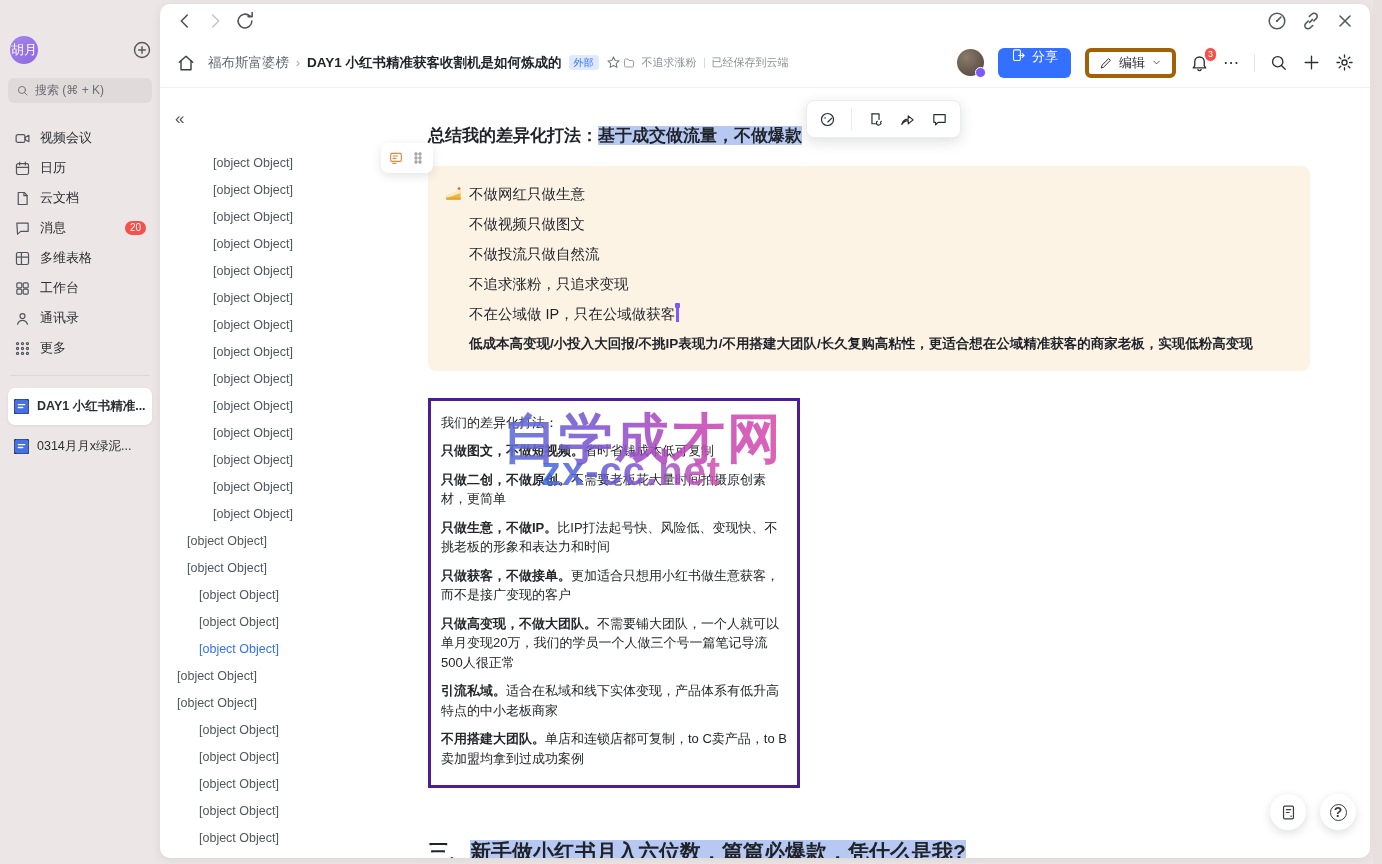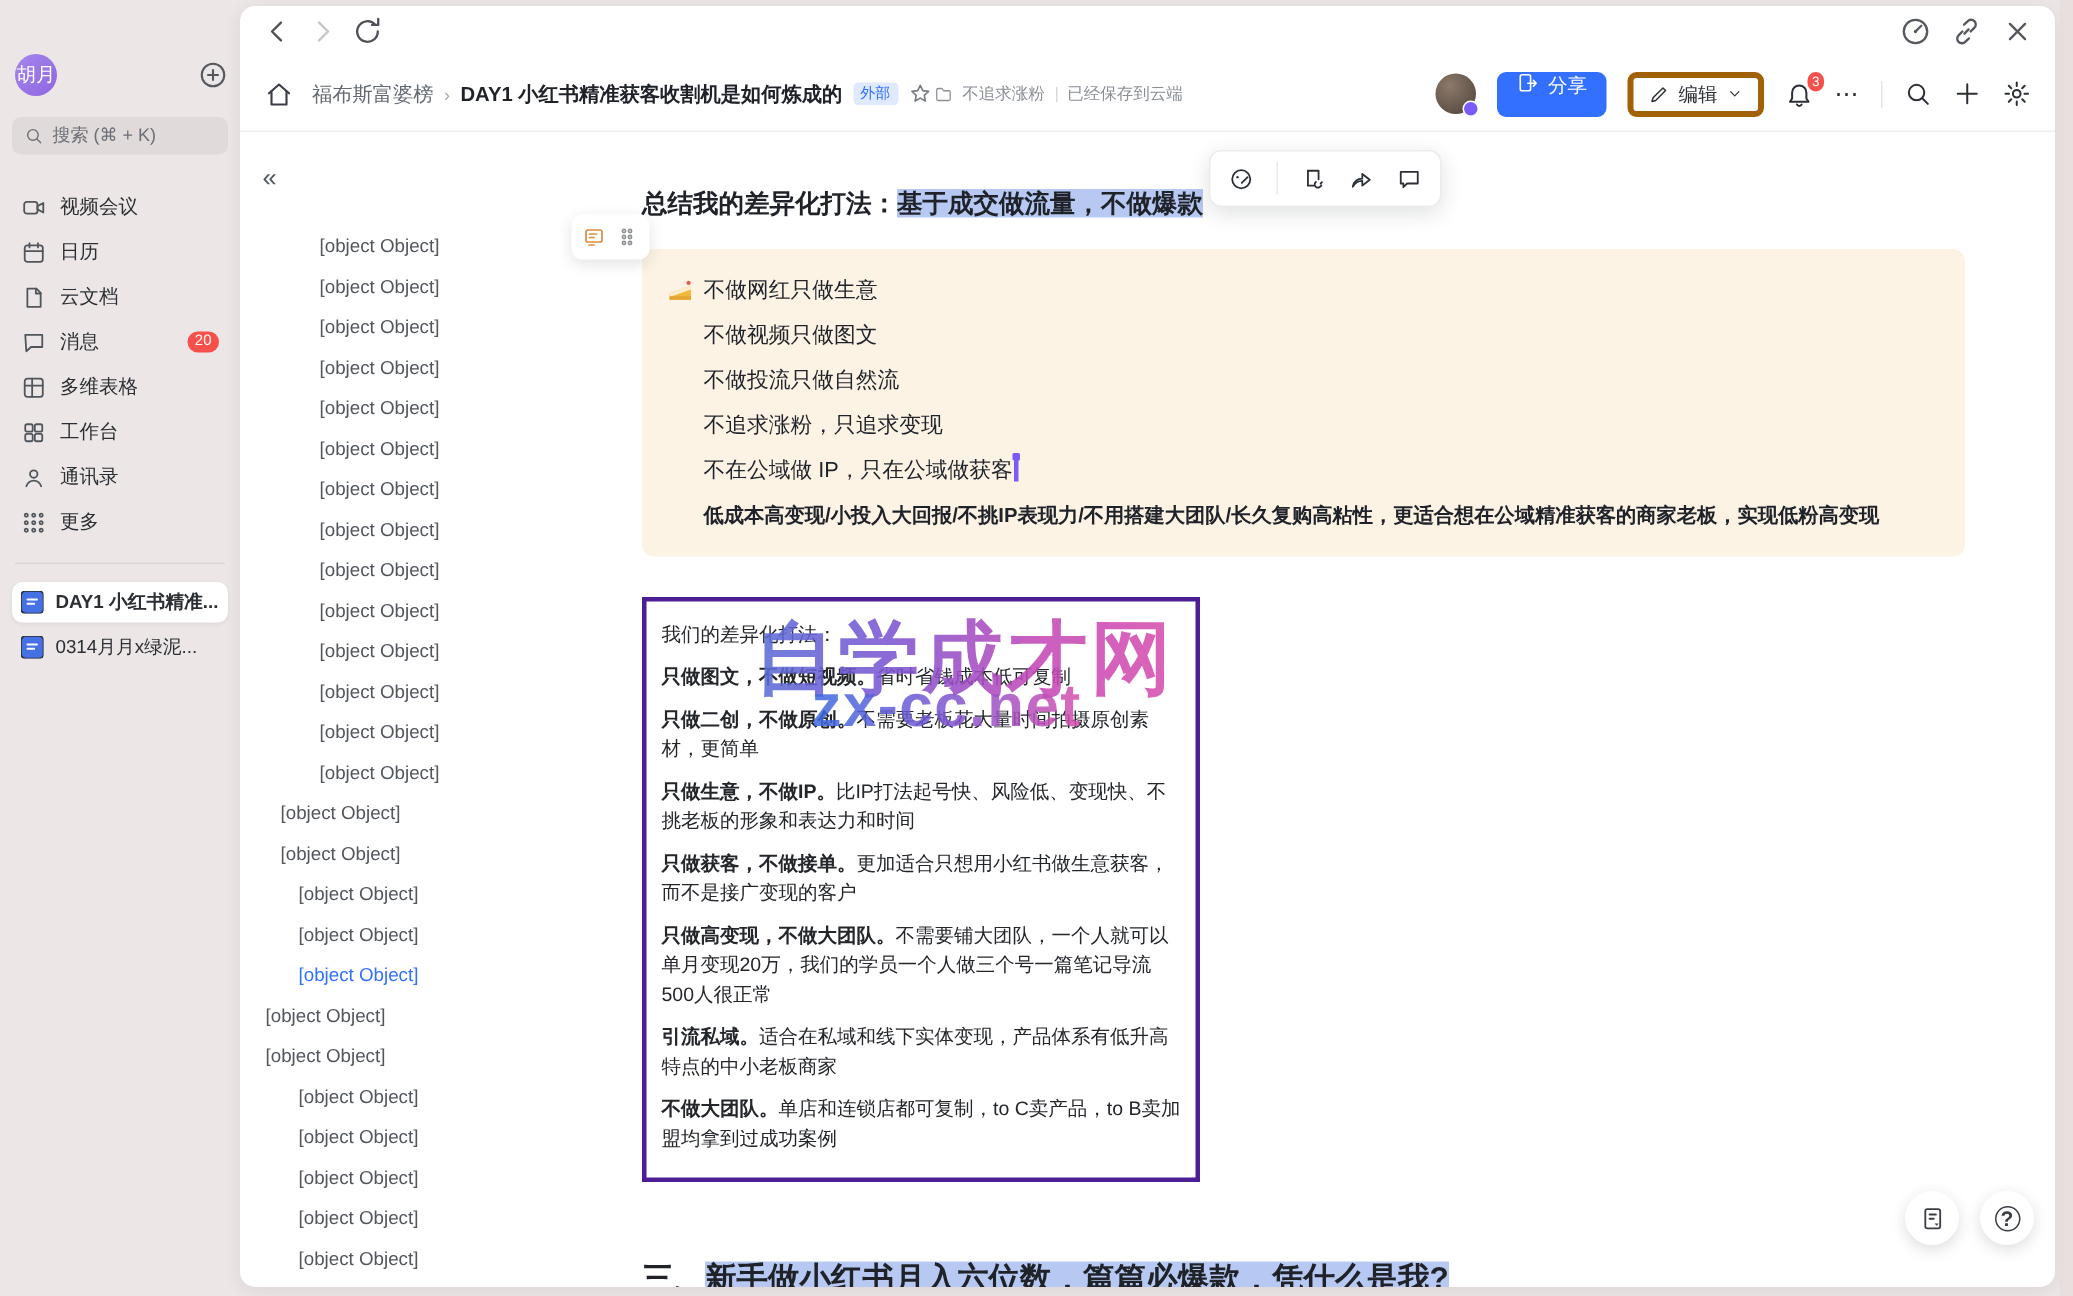--- a/index.html
+++ b/index.html
@@ -17,21 +17,21 @@
     color:#fff;font-size:13px;display:flex;align-items:center;justify-content:center;letter-spacing:0;}
   .sb-add{width:20px;height:20px;color:#54585f;cursor:pointer;}
   .sb-search{margin:14px 0 10px 0;height:25px;background:#e1dada;border-radius:6px;display:flex;align-items:center;
     gap:6px;padding:0 8px;color:#6b6f76;font-size:12px;}
   .sb-nav{margin-top:20px;}
   .sb-item{display:flex;align-items:center;gap:9px;height:30px;padding:0 6px;border-radius:6px;font-size:13px;color:#2b2f33;}
   .sb-item .ico{width:17px;height:17px;color:#51565d;}
   .sb-item .lbl{flex:1;white-space:nowrap;overflow:hidden;}
   .sb-badge{background:#f5504a;color:#fff;font-size:10px;line-height:14px;border-radius:8px;padding:0 5px;}
   .sb-div{height:1px;background:#ddd6d6;margin:12px 2px;}
-  .sb-doc{display:flex;align-items:center;gap:8px;height:27px;padding:0 6px;border-radius:7px;font-size:12.5px;color:#2b2f33;margin-bottom:3px;white-space:nowrap;overflow:hidden;}
+  .sb-doc{display:flex;align-items:center;gap:8px;height:37px;padding:0 6px;border-radius:7px;font-size:12.5px;color:#2b2f33;margin-bottom:3px;white-space:nowrap;overflow:hidden;}
   .sb-doc .ico{width:15px;height:15px;}
   .sb-doc.active{background:#fff;box-shadow:0 1px 3px rgba(60,40,40,.08);font-weight:700;}
 
   
   .window{position:absolute;left:160px;top:4px;width:1210px;height:854px;background:#fff;border-radius:10px;
     box-shadow:0 2px 10px rgba(90,60,60,.10);overflow:hidden;}
   .edge-strip{position:absolute;right:0;top:0;width:9px;height:864px;background:#e6dada;opacity:.6;}
 
   .browser-bar{height:34px;display:flex;align-items:center;padding:0 14px;color:#4e5258;}
   .bb-btn{width:22px;height:22px;margin-right:8px;}
@@ -501,21 +501,21 @@
       <div class="img-block">
         <div class="img-title">我们的差异化打法：</div>
         <div>
 
         <p><b>只做图文，不做短视频。</b><span>省时省钱成本低可复制</span></p>
             <p><b>只做二创，不做原创。</b><span>不需要老板花大量时间拍摄原创素材，更简单</span></p>
             <p><b>只做生意，不做IP。</b><span>比IP打法起号快、风险低、变现快、不挑老板的形象和表达力和时间</span></p>
             <p><b>只做获客，不做接单。</b><span>更加适合只想用小红书做生意获客，而不是接广变现的客户</span></p>
             <p><b>只做高变现，不做大团队。</b><span>不需要铺大团队，一个人就可以单月变现20万，我们的学员一个人做三个号一篇笔记导流500人很正常</span></p>
             <p><b>引流私域。</b><span>适合在私域和线下实体变现，产品体系有低升高特点的中小老板商家</span></p>
-            <p><b>不做大团队。</b><span>单店和连锁店都可复制，to C卖产品，to B卖加盟均拿到过成功案例</span></p>
+            <p><b>不用搭建大团队。</b><span>单店和连锁店都可复制，to C卖产品，to B卖加盟均拿到过成功案例</span></p>
           </div>
         <div class="wm-main">自学成才网</div>
         <div class="wm-sub">zx-cc.net</div>
       </div>
 
       <h1 class="doc-h1"><span>三、</span><span class="sel">新手做小红书月入六位数，篇篇必爆款，凭什么是我?</span></h1>
     </div>
   </div>
 
   <div class="floater fl-1">

